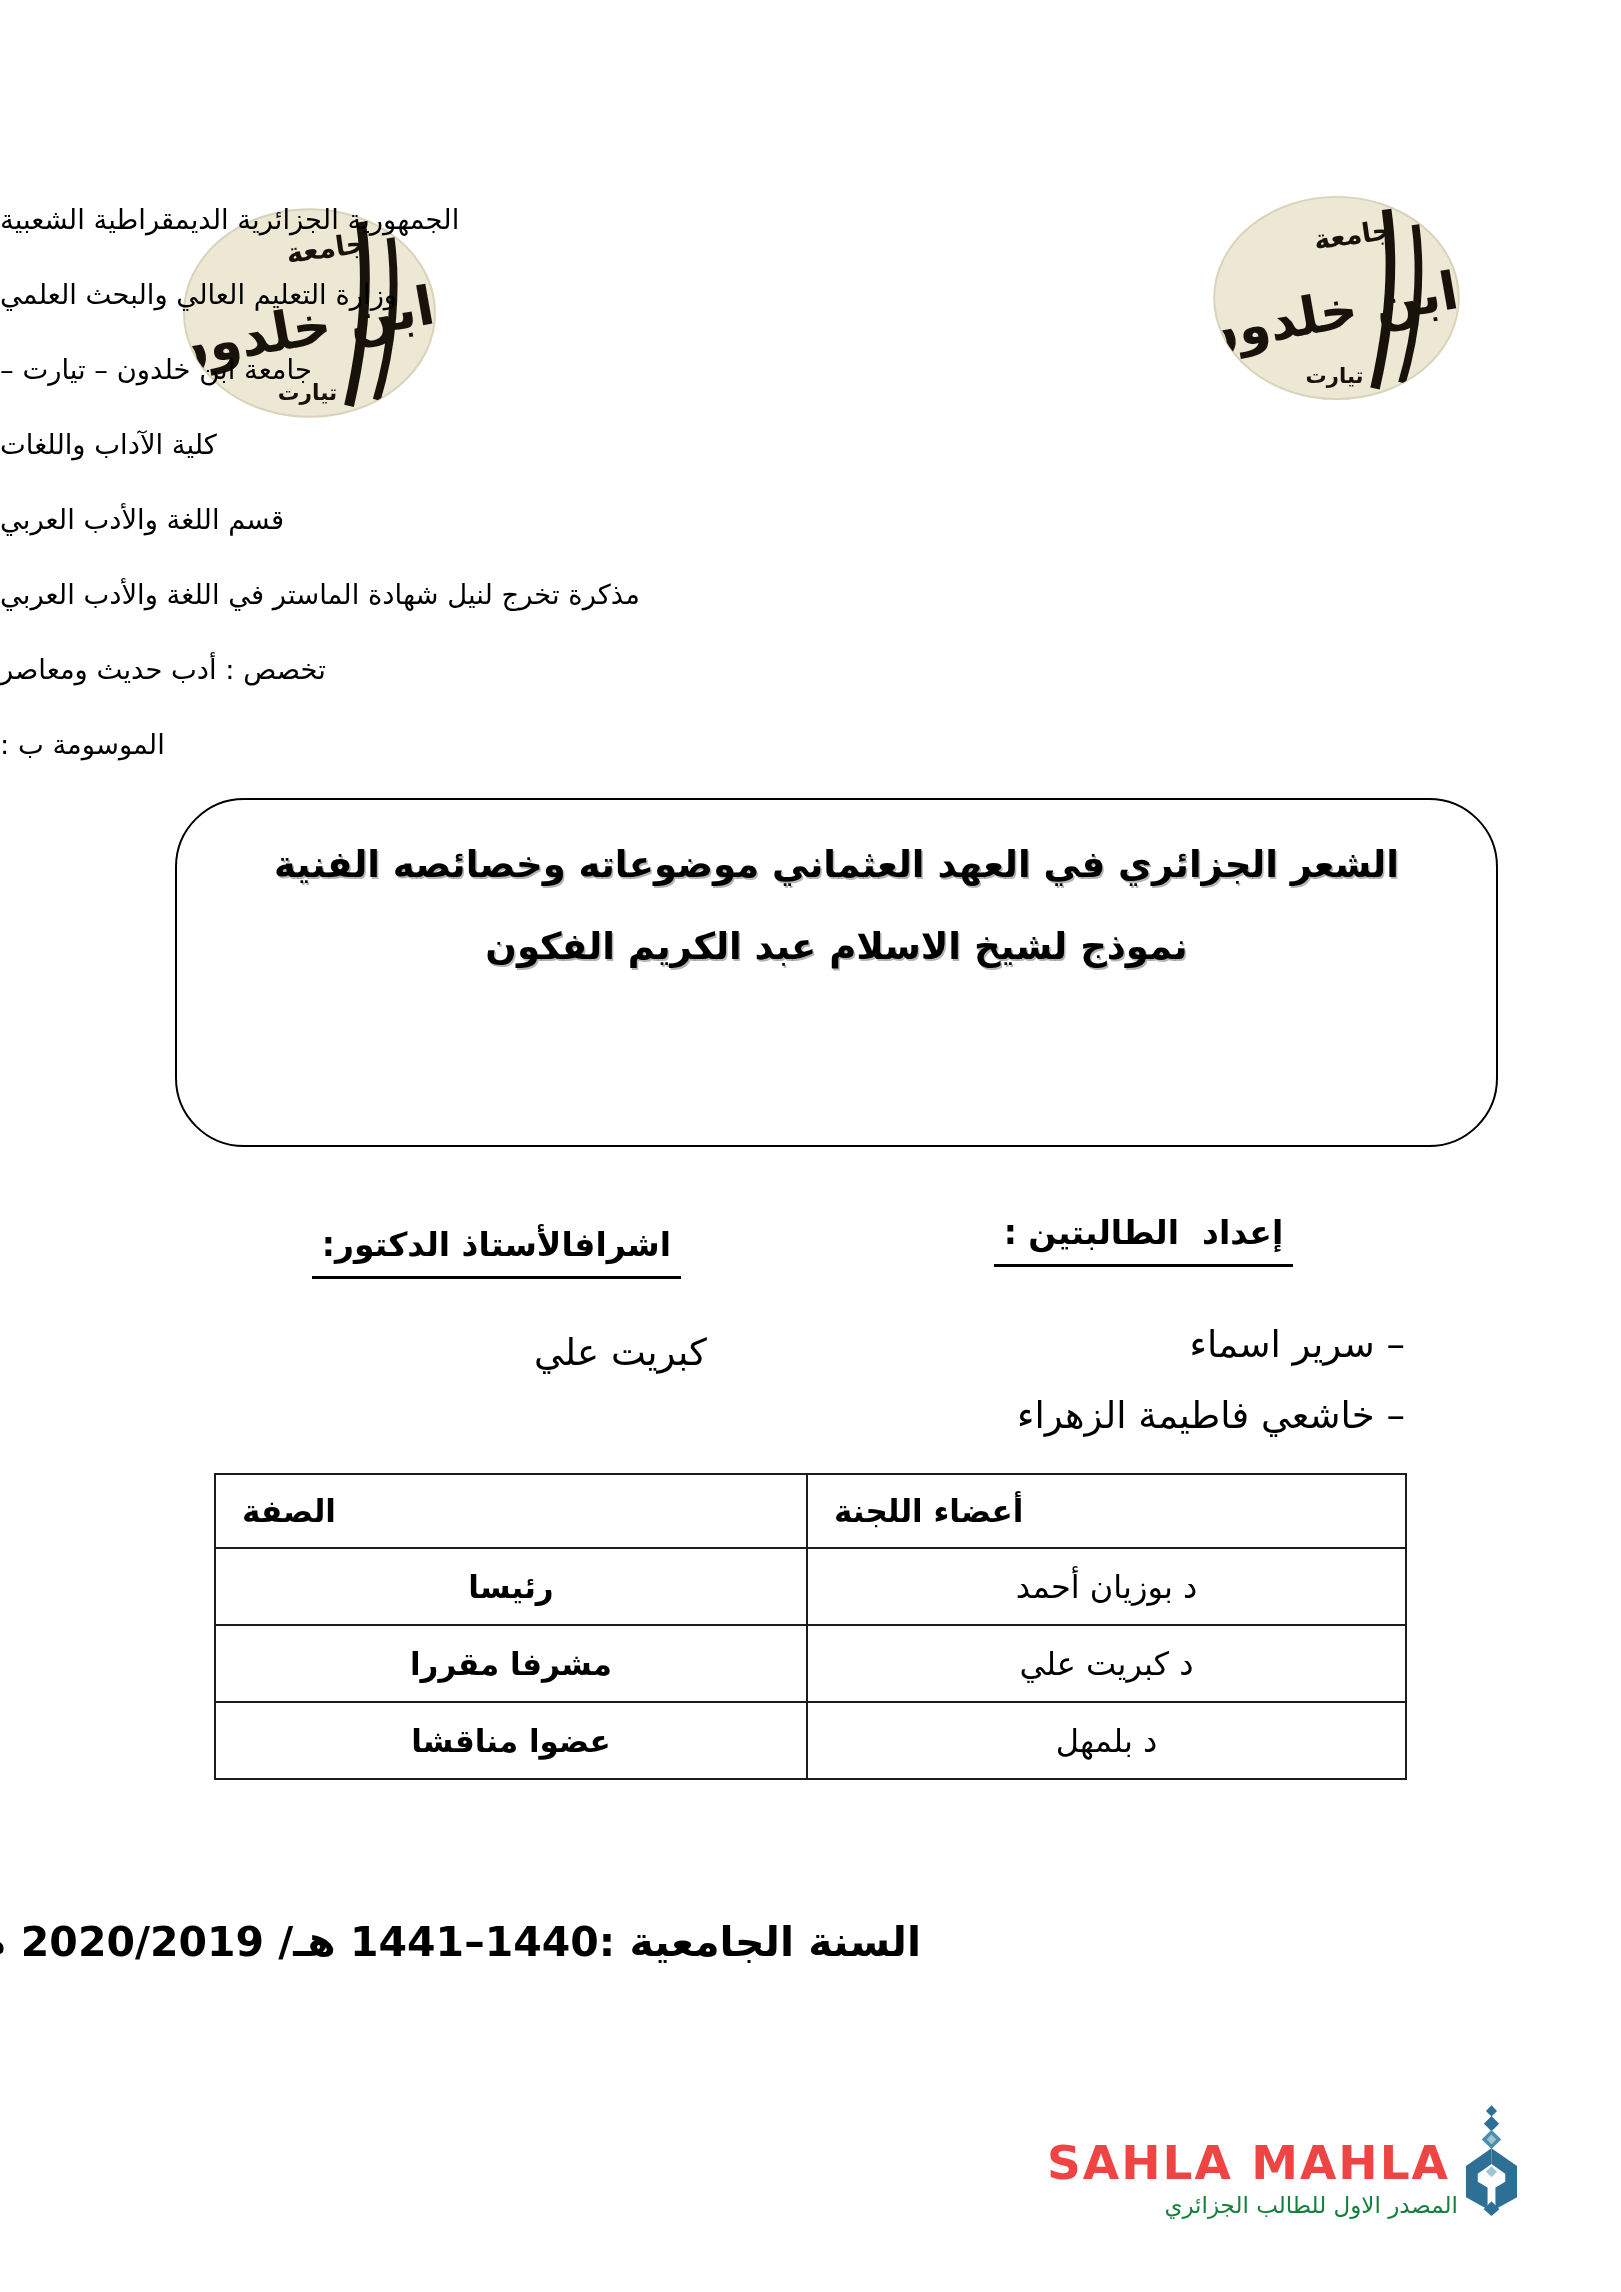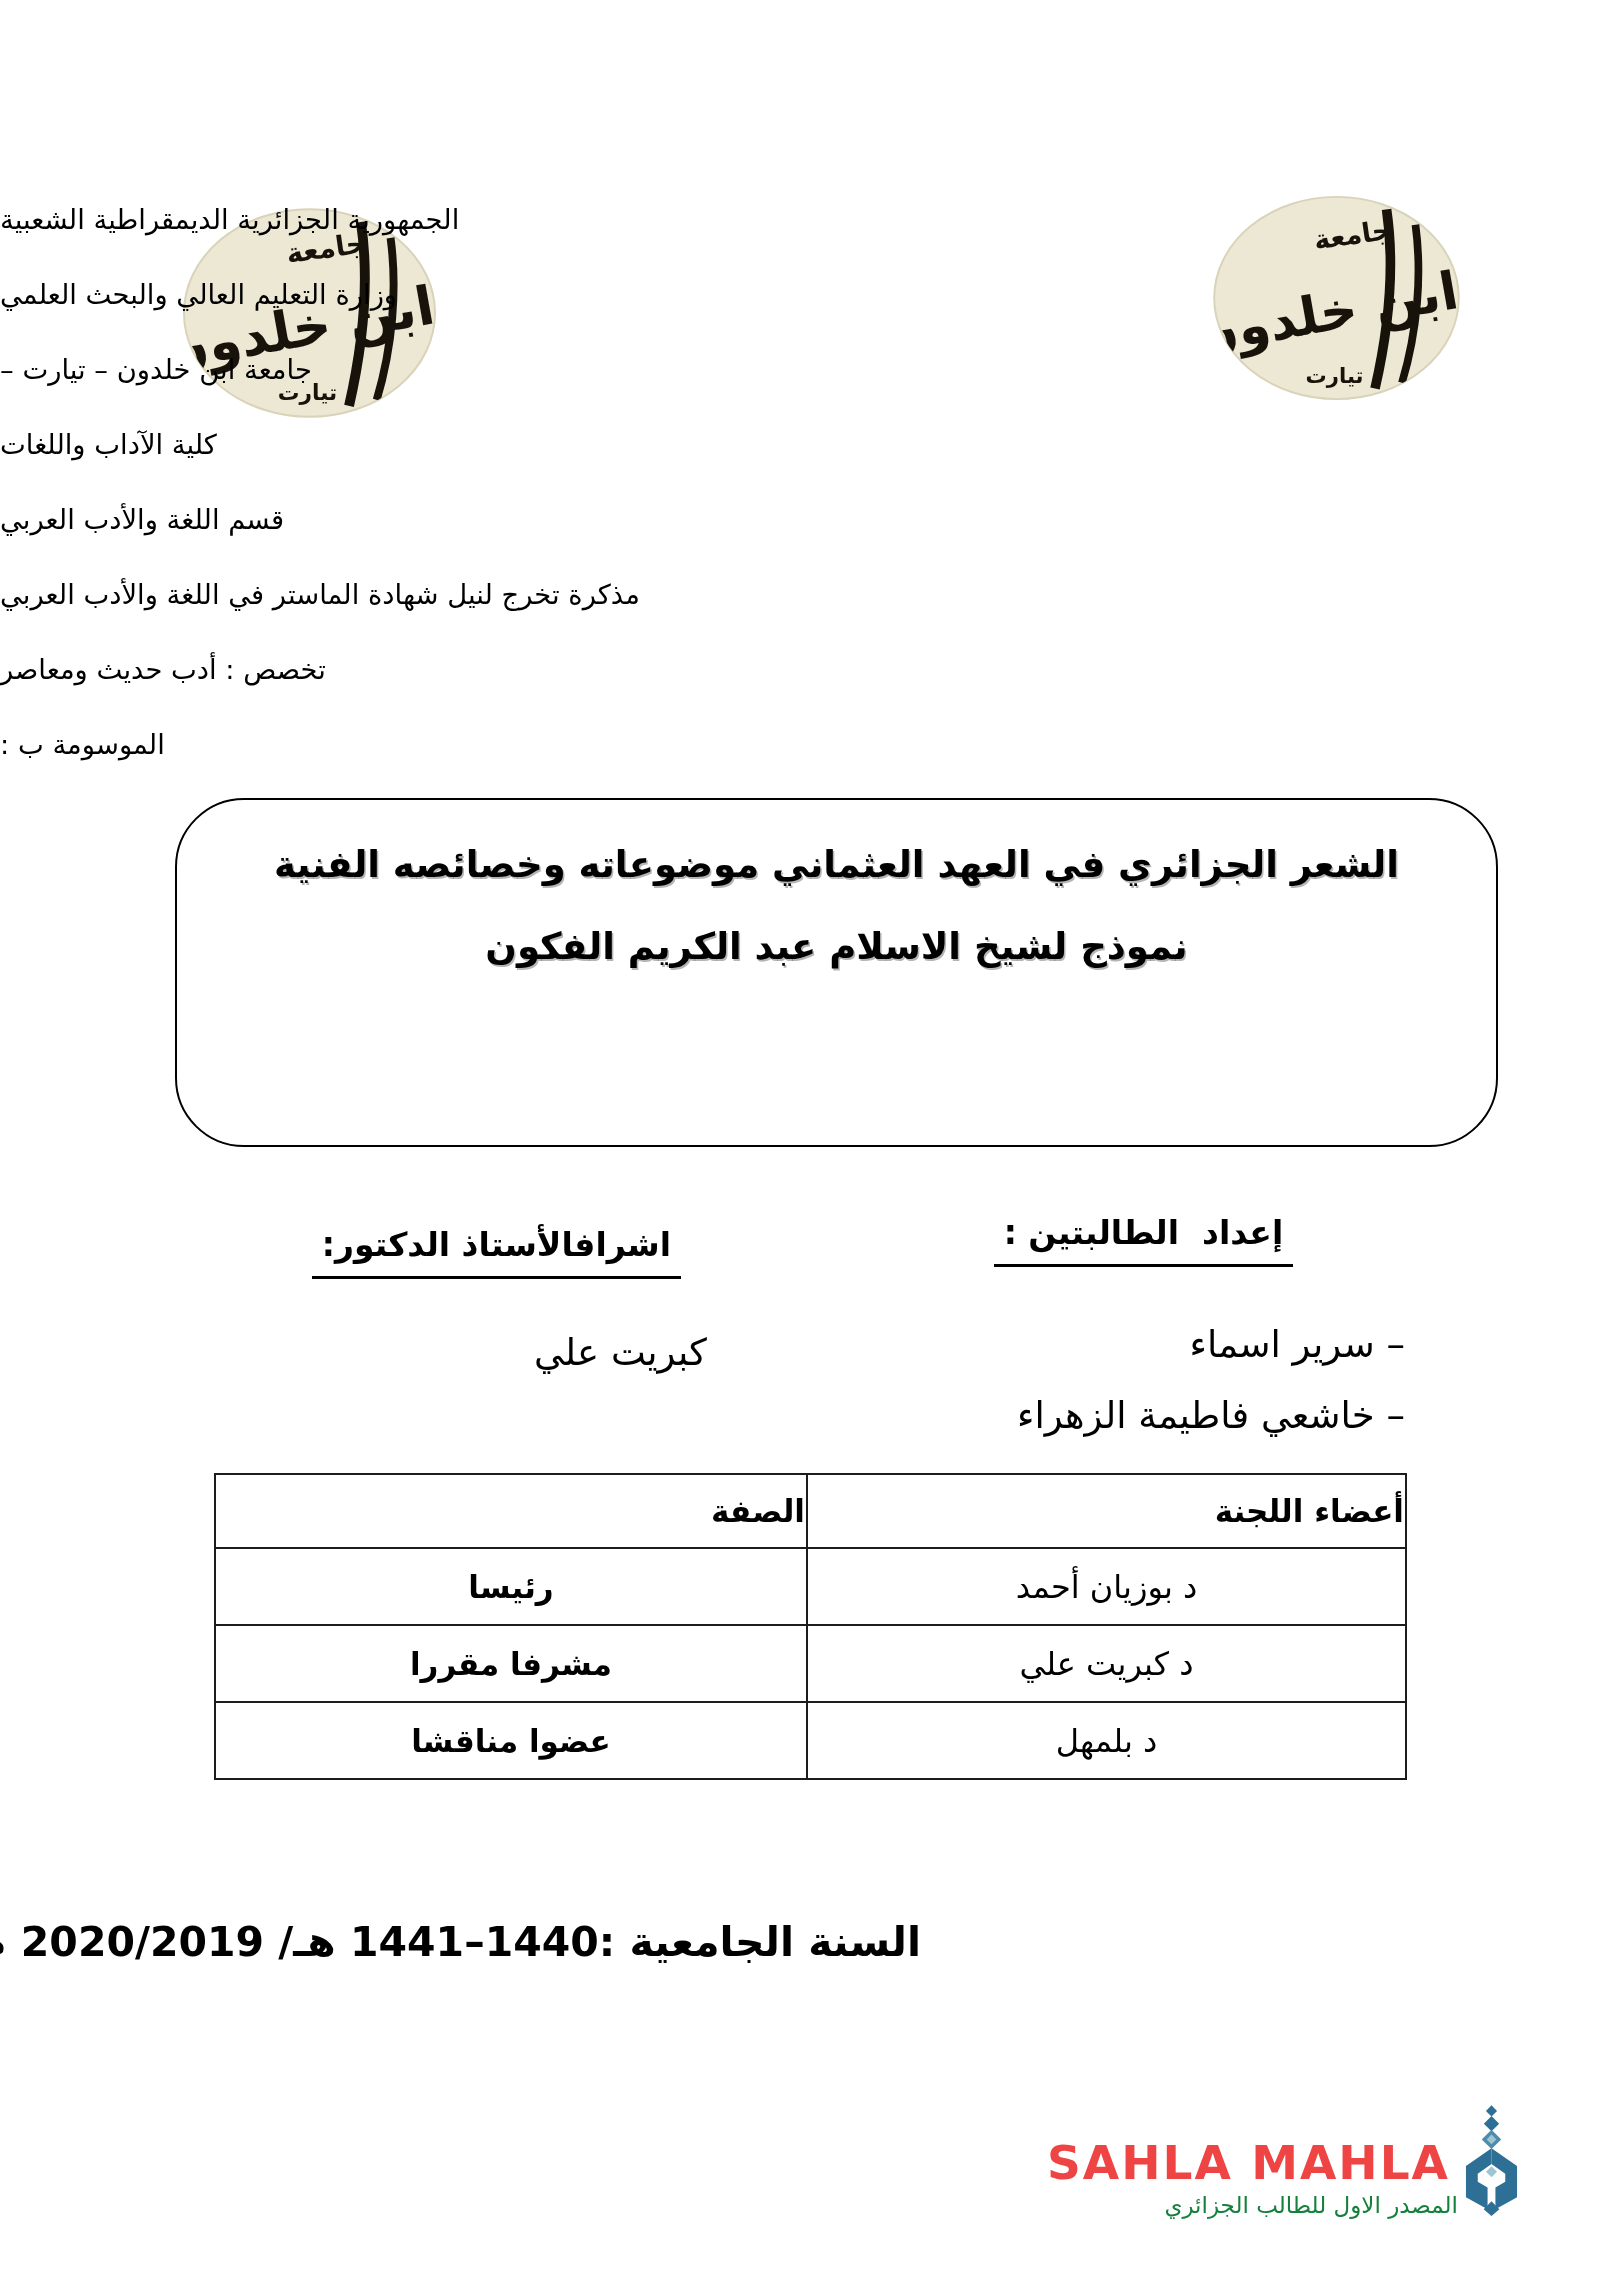--- a/index.html
+++ b/index.html
@@ -22,21 +22,21 @@
   .u-head{position:absolute;top:1213px;direction:rtl;font-weight:bold;font-size:33px;line-height:39px;
           border-bottom:3.9px solid #000;padding:0 9.8px 11.8px 9.8px;white-space:pre;}
   .prep-head{right:328px;}
   .sup-head{left:312px;margin-top:12px;}
   .name{position:absolute;direction:rtl;font-size:37px;line-height:39px;white-space:nowrap;}
   
   .committee{position:absolute;left:214px;top:1473px;width:1191px;direction:rtl;
              border-collapse:collapse;table-layout:fixed;}
   .committee,.committee th,.committee td{border:2px solid #1c1c1c;}
   .committee{border-width:2.9px;}
-  .committee th{height:70px;font-size:31px;font-weight:bold;text-align:right;vertical-align:middle;padding-left:26px;}
+  .committee th{height:70px;font-size:31px;font-weight:bold;text-align:left;vertical-align:middle;padding-left:26px;}
   .committee td{height:73px;text-align:center;vertical-align:middle;}
   .committee td.member{font-size:32px;font-weight:normal;}
   .committee td.role{font-size:31px;font-weight:bold;}
   
   .year-line{position:absolute;right:700px;top:1917px;direction:rtl;font-weight:bold;
              font-size:41px;line-height:51px;white-space:nowrap;}
   
   .brand-word{position:absolute;right:171px;top:2135px;font-weight:bold;font-size:47px;
               letter-spacing:2px;color:#ef4444;white-space:nowrap;}
   .brand-tagline{position:absolute;right:163px;top:2192px;direction:rtl;font-size:23px;

